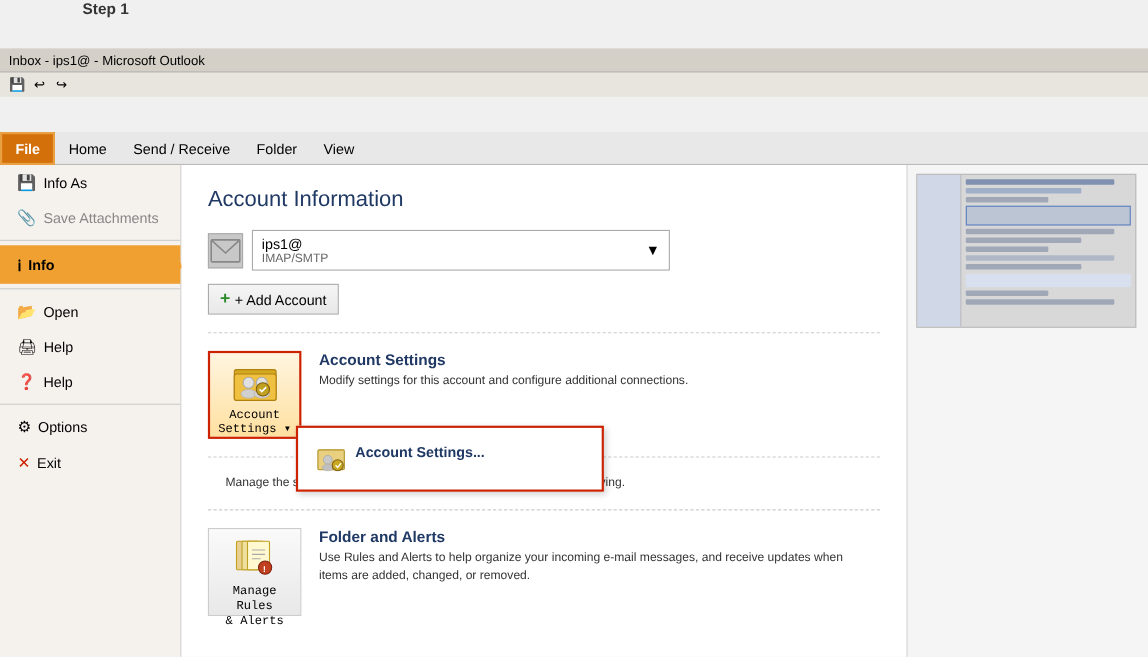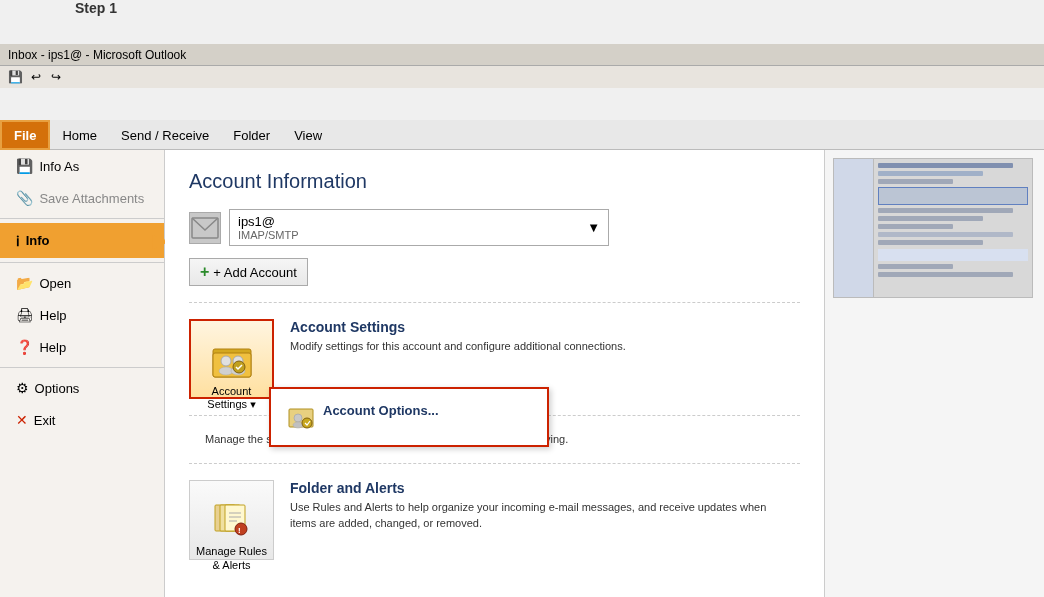--- a/index.html
+++ b/index.html
@@ -181,29 +181,30 @@
       display: flex;
       gap: 0;
       align-items: flex-start;
       margin-bottom: 4px;
     }
 
     .tool-btn {
       width: 80px;
       border: 1px solid #ccc;
       background: linear-gradient(to bottom, #fafafa, #e8e8e8);
-      padding: 18px 4px;
+      padding: 5px 4px;
       cursor: pointer;
       display: flex;
       flex-direction: column;
       align-items: center;
       gap: 4px;
       font-size: 12px;
       text-align: center;
       position: relative;
+      font-family: Liberation Mono, monospace;
     }
     .tool-btn.highlighted {
       border: 2px solid #cc2200;
       background: linear-gradient(to bottom, #fff5e0, #ffe0a0);
     }
 
     .tool-icon {
       width: 42px; height: 42px;
       display: flex; align-items: center; justify-content: center;
     }
@@ -421,21 +422,21 @@
           <div class="dropdown-item-icon">
             <svg width="26" height="26" viewBox="0 0 26 26">
               <rect x="1" y="5" width="24" height="18" rx="1" fill="#e8d080" stroke="#b09020" stroke-width="1"></rect>
               <circle cx="10" cy="14" r="4" fill="#c8c8c8" stroke="#aaa" stroke-width="0.8"></circle>
               <ellipse cx="10" cy="21" rx="5" ry="3" fill="#c0c0c0" stroke="#aaa" stroke-width="0.5"></ellipse>
               <circle cx="19" cy="19" r="5" fill="#c8a820" stroke="#806010" stroke-width="1"></circle>
               <path d="M17 19 L19 21 L22 17" stroke="white" stroke-width="1.2" fill="none"></path>
             </svg>
           </div>
           <div>
-            <div class="dropdown-item-title">Account Options...</div>
+            <div class="dropdown-item-title">Account Settings...</div>
           </div>
         </div>
       </div>
     </div>
 
     <hr class="section-divider">
 
     <div class="tool-section" style="margin-bottom:8px; position:relative;">
 
       <div class="tool-description">

